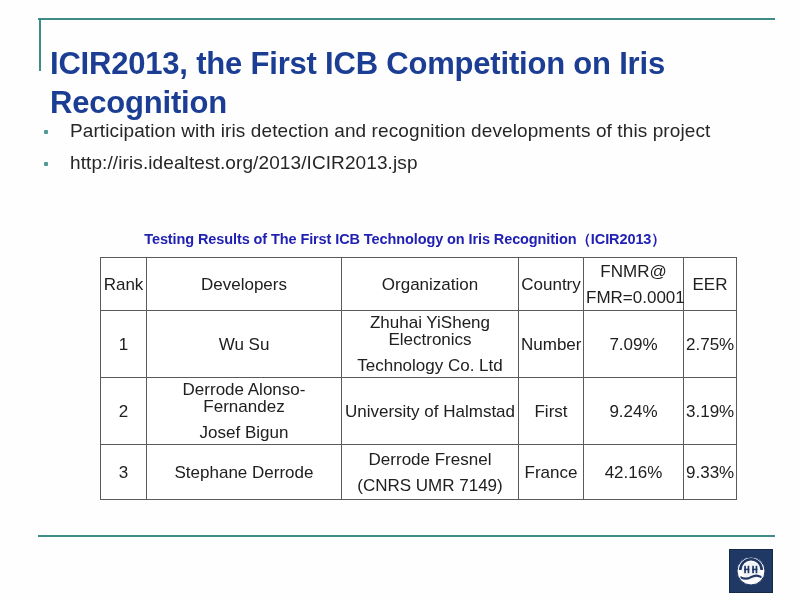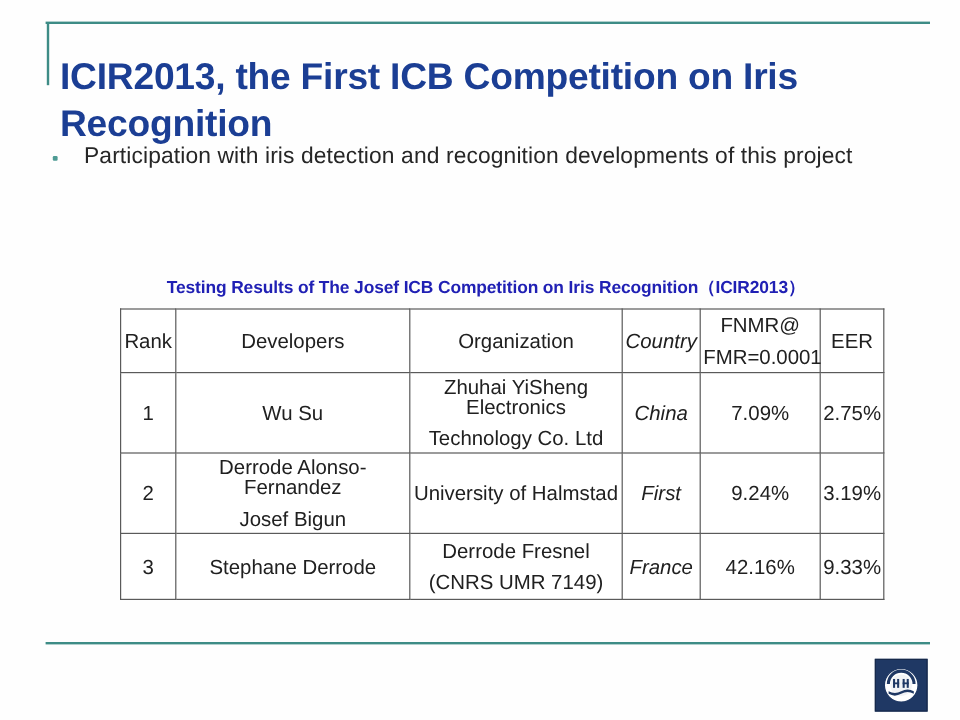--- a/index.html
+++ b/index.html
@@ -125,21 +125,21 @@
   table.results thead td {
     height: 46px;
   }
   table.results tbody td {
     height: 48px;
     margin-top: 44px;
   }
   td.c-rank   { width: 41px; }
   td.c-dev    { width: 190px; }
   td.c-org    { width: 172px; }
-  td.c-country{ width: 60px; font-style: italic; }
+  td.c-country{ width: 60px; }
   td.c-fnmr   { width: 95px; }
   td.c-eer    { width: 48px; }
 
   .cell-line { display: block; }
   .cell-line + .cell-line { margin-top: 9px; }
 
   
   .stats {
     position: absolute;
     left: 88px;
@@ -177,24 +177,28 @@
 
   <h1 class="slide-title">ICIR2013, the First ICB Competition on Iris Recognition</h1>
 
   <div class="bullets">
 
     <div class="bullet-row">
       <span class="bullet-dot"></span>
       <span class="bullet-text">Participation with iris detection and recognition developments of this project</span>
     </div>
 
+    <div class="bullet-row">
+      <span class="bullet-dot"></span>
+      <span class="bullet-text">http://iris.idealtest.org/2013/ICIR2013.jsp</span>
+    </div>
 
   </div>
 
-  <div class="table-caption">Testing Results of The Josef ICB Competition on Iris Recognition（ICIR2013）</div>
+  <div class="table-caption">Testing Results of The First ICB Technology on Iris Recognition（ICIR2013）</div>
 
   <table class="results">
     <thead>
       <tr>
         <td class="c-rank">Rank</td>
         <td class="c-dev">Developers</td>
         <td class="c-org">Organization</td>
         <td class="c-country">Country</td>
         <td class="c-fnmr">
           <span class="cell-line">FNMR@</span>
@@ -207,21 +211,21 @@
 
       <tr>
         <td class="c-rank">1</td>
         <td class="c-dev">
           <span class="cell-line">Wu Su</span>
         </td>
         <td class="c-org">
           <span class="cell-line">Zhuhai YiSheng Electronics</span>
           <span class="cell-line">Technology Co. Ltd</span>
         </td>
-        <td class="c-country">China</td>
+        <td class="c-country">Number</td>
         <td class="c-fnmr">7.09%</td>
         <td class="c-eer">2.75%</td>
       </tr>
 
       <tr>
         <td class="c-rank">2</td>
         <td class="c-dev">
           <span class="cell-line">Derrode Alonso-Fernandez</span>
           <span class="cell-line">Josef Bigun</span>
         </td>

